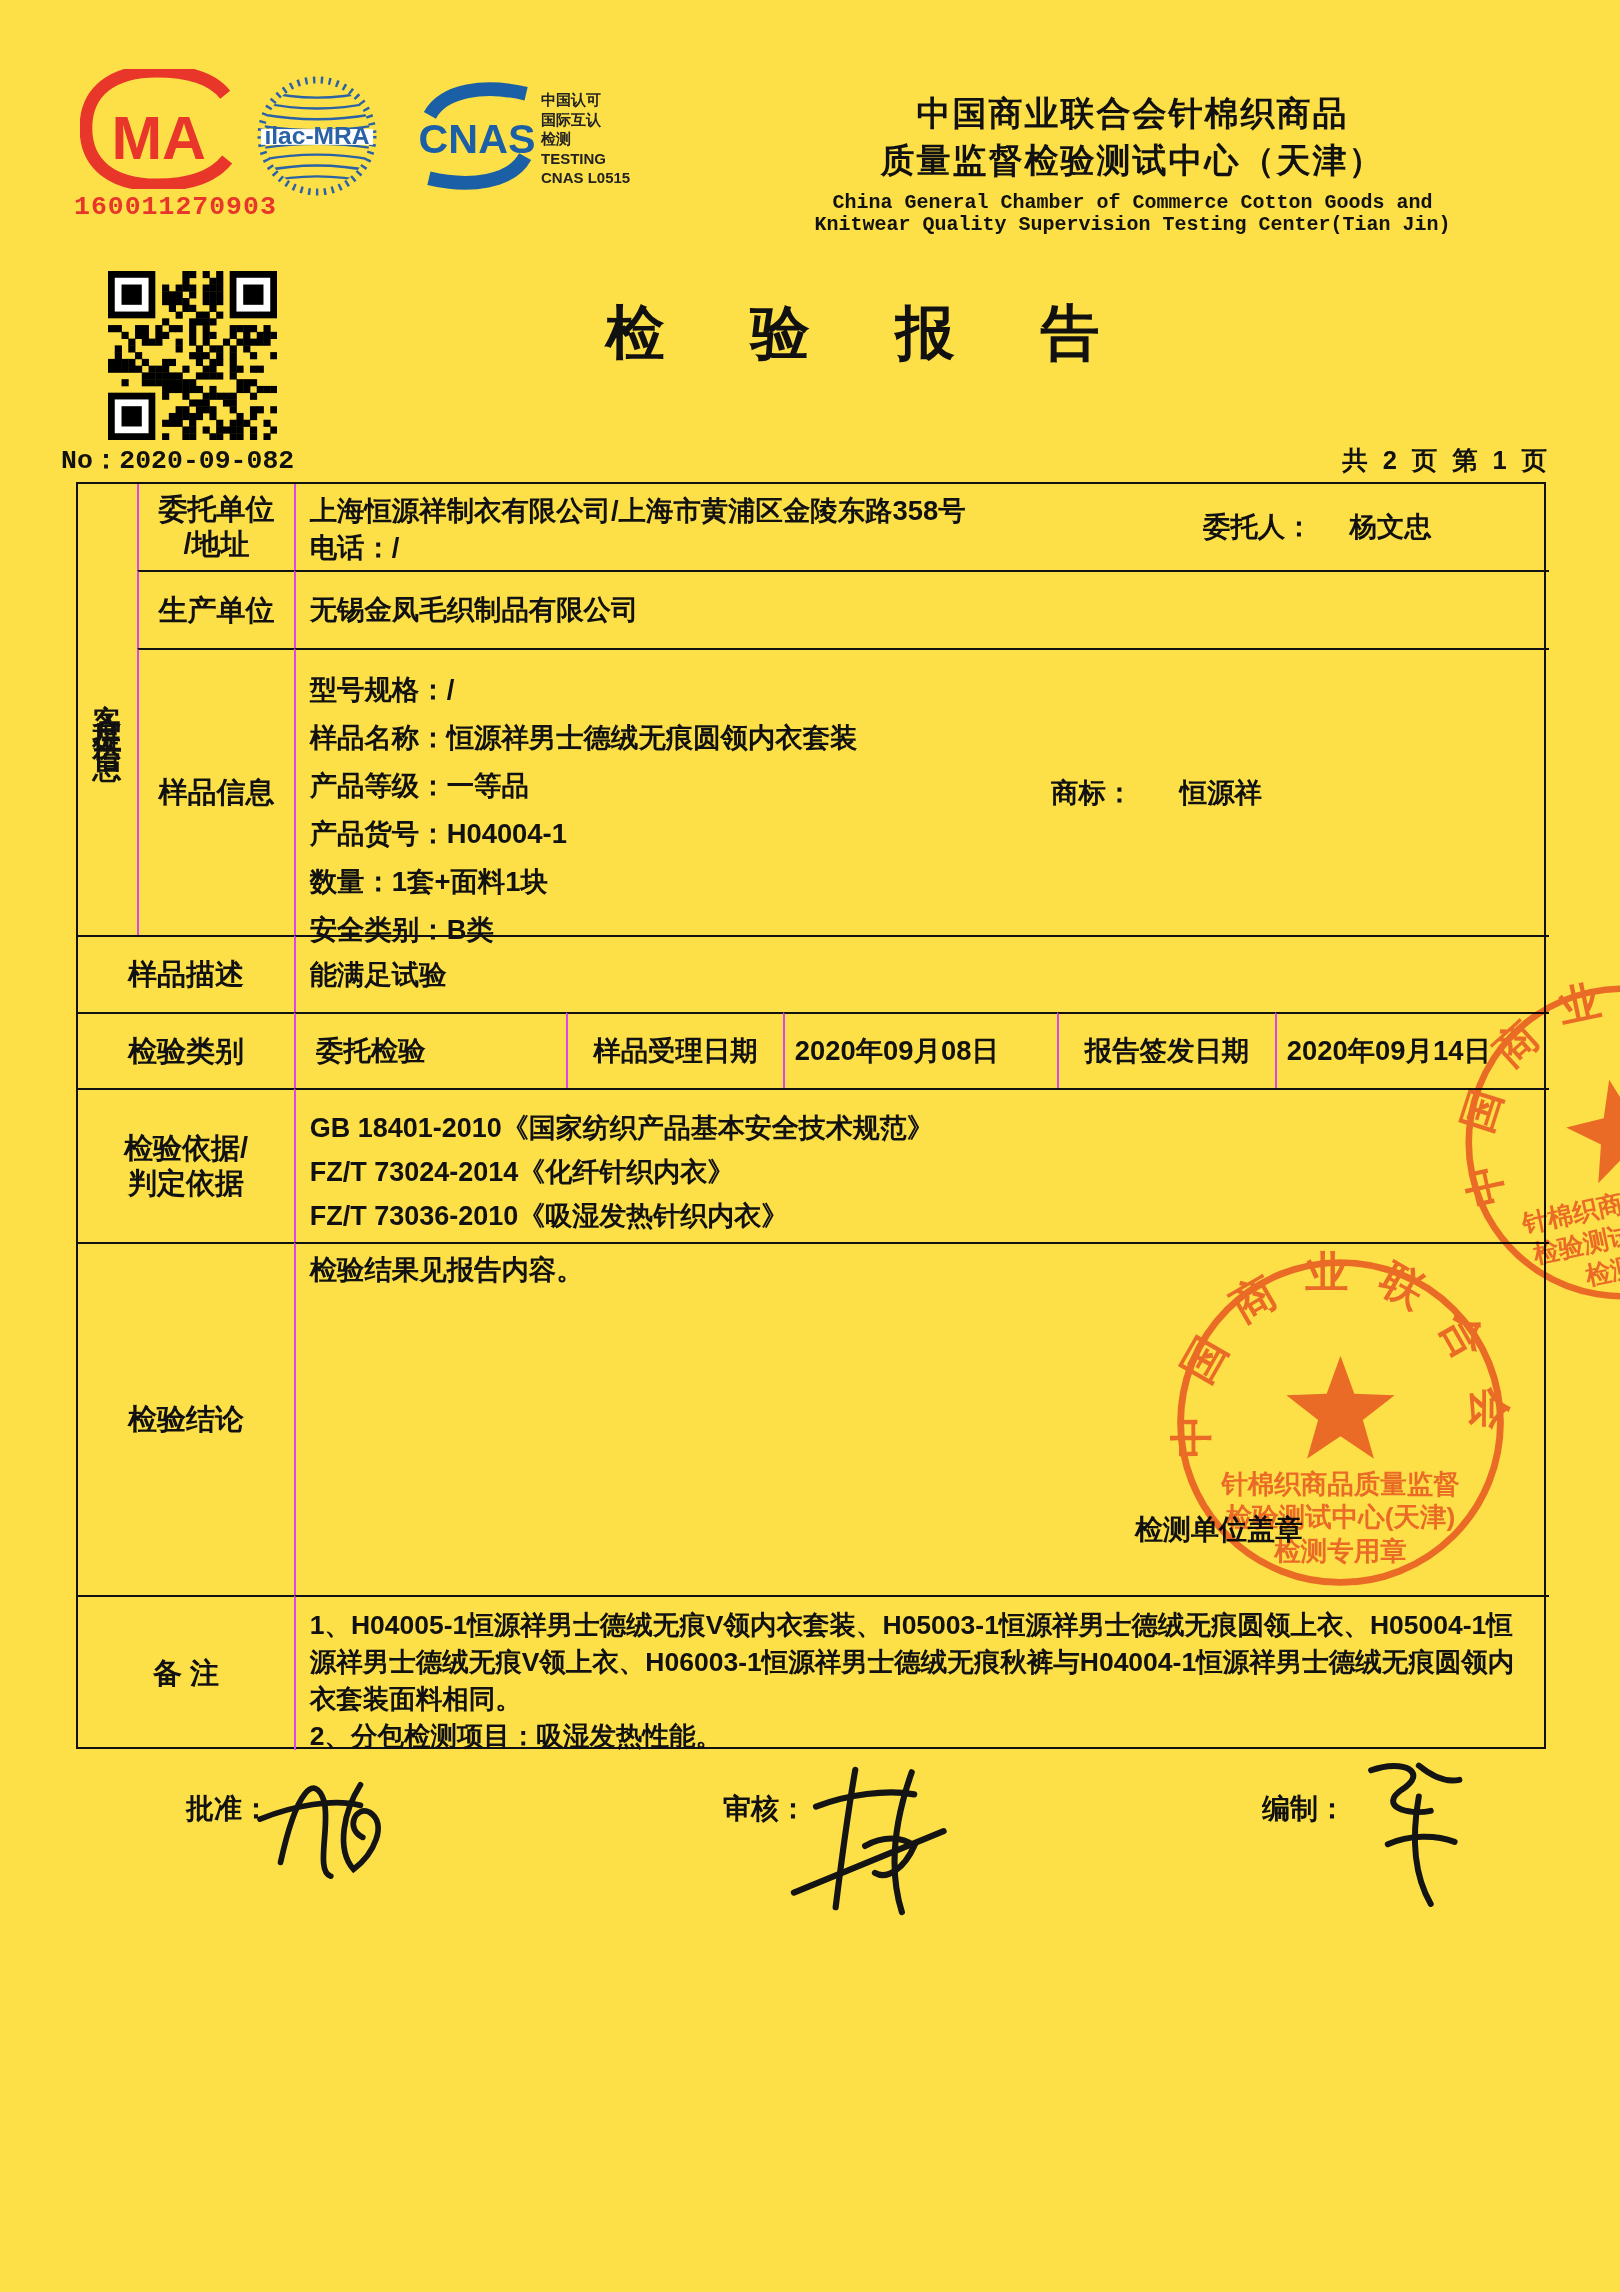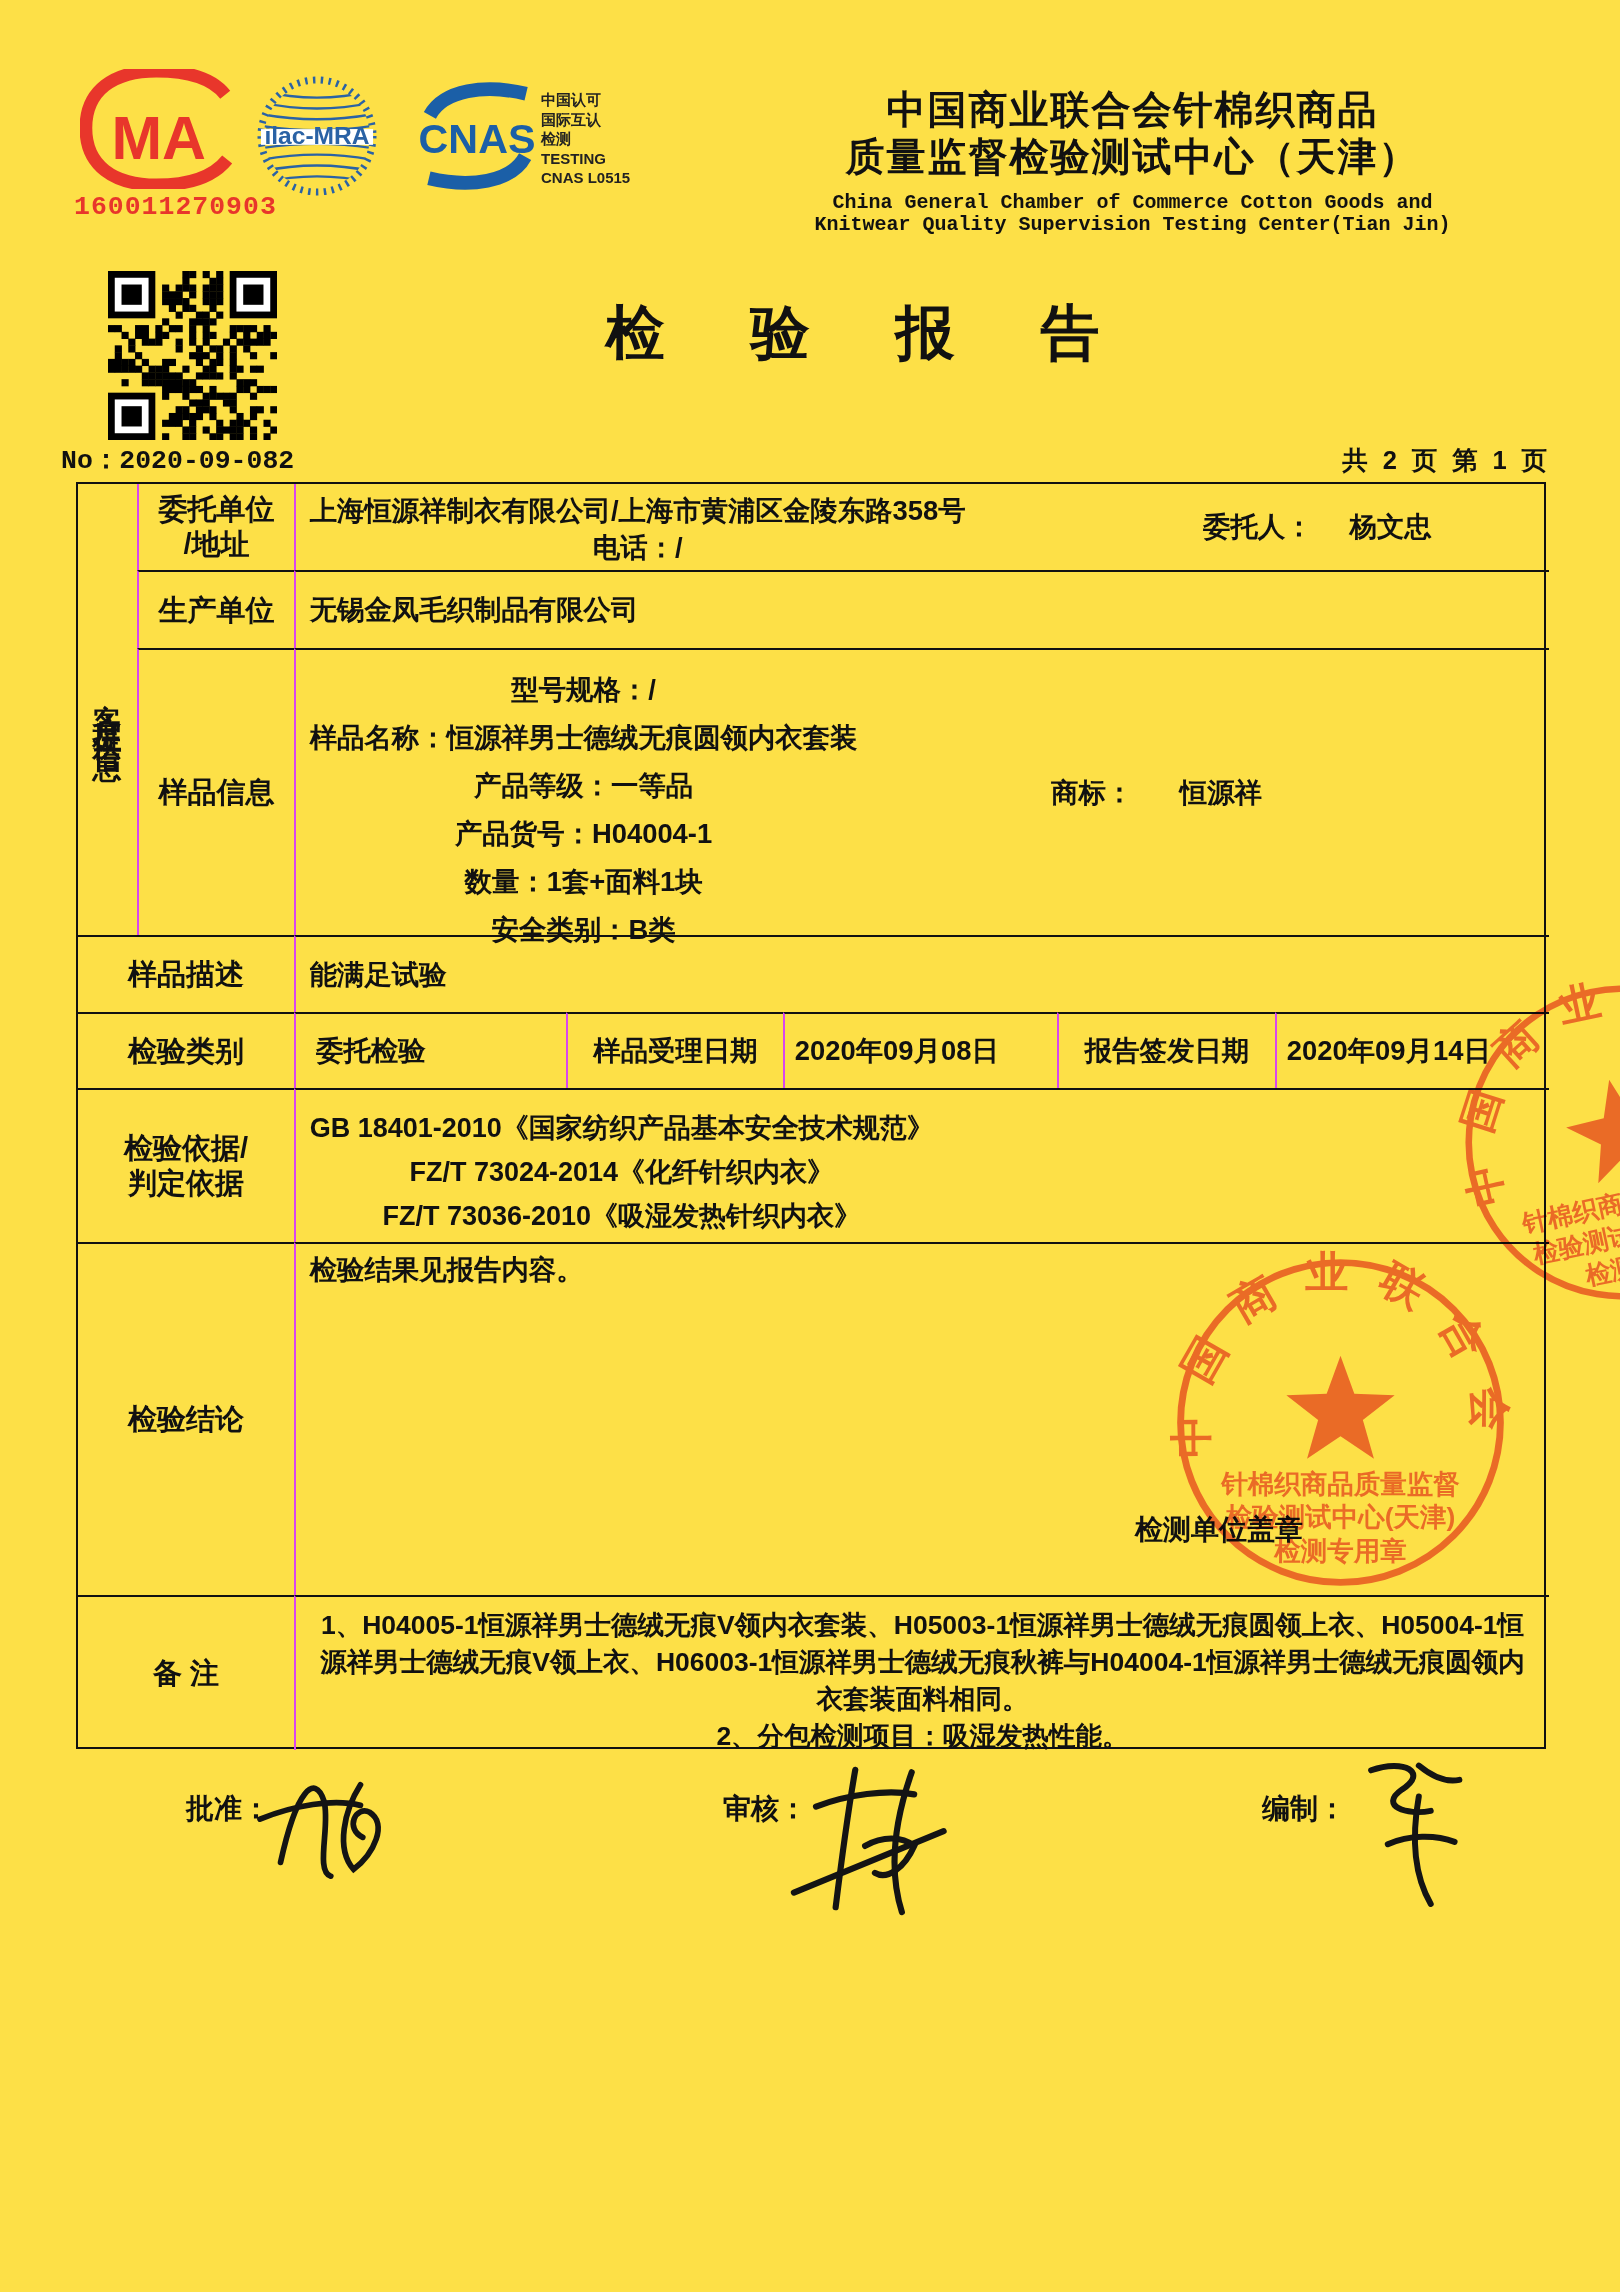--- a/index.html
+++ b/index.html
@@ -8,41 +8,41 @@
   .abs{position:absolute;}
   .pre{white-space:pre-line;}
   .mono{font-family:"Liberation Mono","DejaVu Sans Mono",monospace;}
 
   
   .cma-num{left:74px;top:192px;font-size:26.5px;color:#e8362b;font-weight:700;letter-spacing:1px;}
   .cnas-side{left:541px;top:90px;font-size:15px;line-height:19.6px;font-weight:700;color:#222;}
 
   
   .org{left:706px;top:90px;width:853px;text-align:center;}
-  .org-cn{font-size:39px;font-weight:700;letter-spacing:2px;line-height:47px;font-family:Liberation Mono, monospace;}
+  .org-cn{font-size:34px;font-weight:700;letter-spacing:2px;line-height:47px;}
   .org-en{font-size:20px;font-weight:700;line-height:22.5px;margin-top:7.8px;}
 
   
   .rpt-title{left:0;top:294px;width:1705px;text-align:center;font-size:59px;font-weight:700;
              letter-spacing:86px;text-indent:86px;}
 
   
   .no-line{left:61px;top:441px;font-size:26.5px;font-weight:700;}
   .page-info{right:69px;top:443px;font-size:25.5px;font-weight:700;letter-spacing:3.9px;}
 
   
   .tbl{left:76px;top:482px;width:1470px;height:1267px;border:2.9px solid #111;box-sizing:border-box;
        display:grid;grid-template-columns:59px 157px 272px 217px 274px 218px 274px;
        grid-template-rows:86px 78px 287px 77px 76px 154px 353px 155px;}
   .cell{border-left:2px solid #d946ef;border-top:2.9px solid #111;box-sizing:border-box;position:relative;
         display:flex;align-items:center;justify-content:center;font-weight:700;}
   .nl{border-left:none;}  .nt{border-top:none;}
   .lab{font-size:29px;text-align:center;line-height:35px;}
   .vlab{writing-mode:vertical-rl;letter-spacing:9.8px;font-size:29px;}
-  .cl{justify-content:flex-start;align-items:flex-start;text-align:center;}
+  .cl{justify-content:flex-start;align-items:flex-start;}
   .txt28{font-size:27.4px;}
   .r1c{padding:7.8px 13.7px 0 13.7px;line-height:37px;font-size:27.4px;}
   .agent{position:absolute;left:907px;top:0;height:100%;display:flex;align-items:center;font-size:27.4px;}
   .agent span{margin-right:37px;}
   .r2c{padding-left:13.7px;align-items:center;display:flex;font-size:27.4px;}
   .r3c{padding:15.7px 13.7px 0 13.7px;font-size:27.4px;line-height:48px;}
   .tm{position:absolute;left:755px;top:125px;font-size:27.4px;}
   .tm span{margin-right:39px;}
   .r6c{padding:15.7px 13.7px 0 13.7px;font-size:27px;line-height:44px;}
   .r7c{padding:7.8px 13.7px 0 13.7px;font-size:27.4px;}

